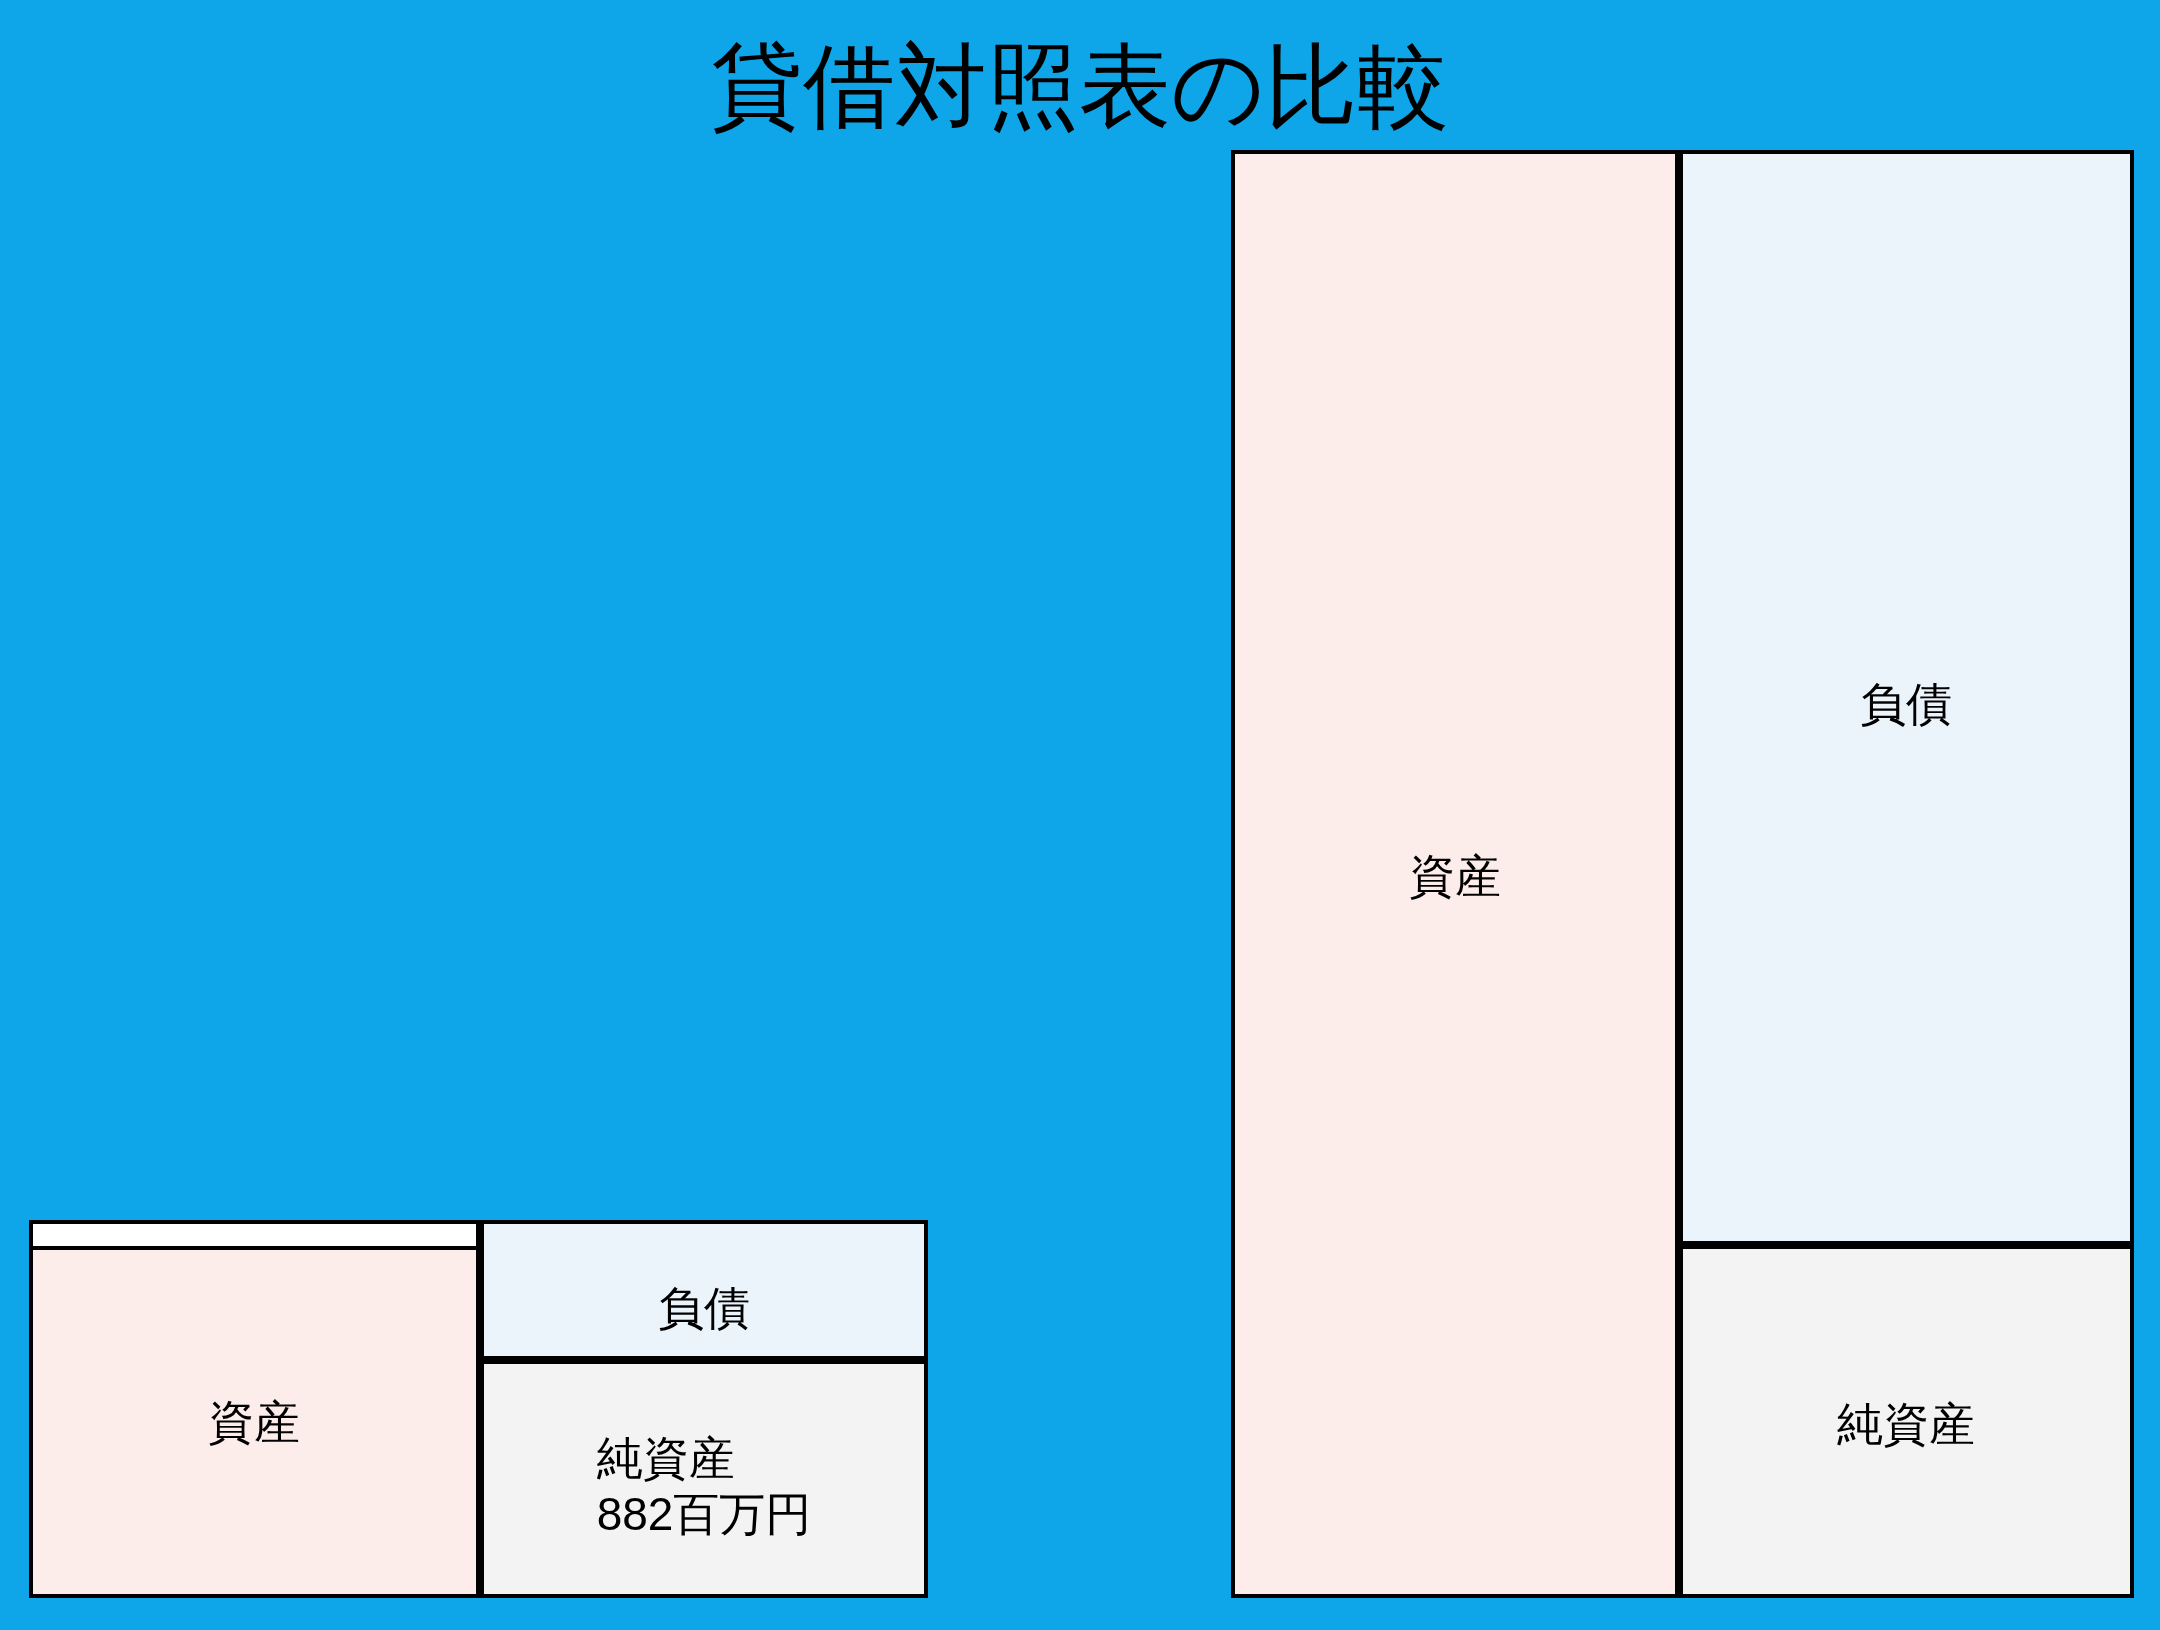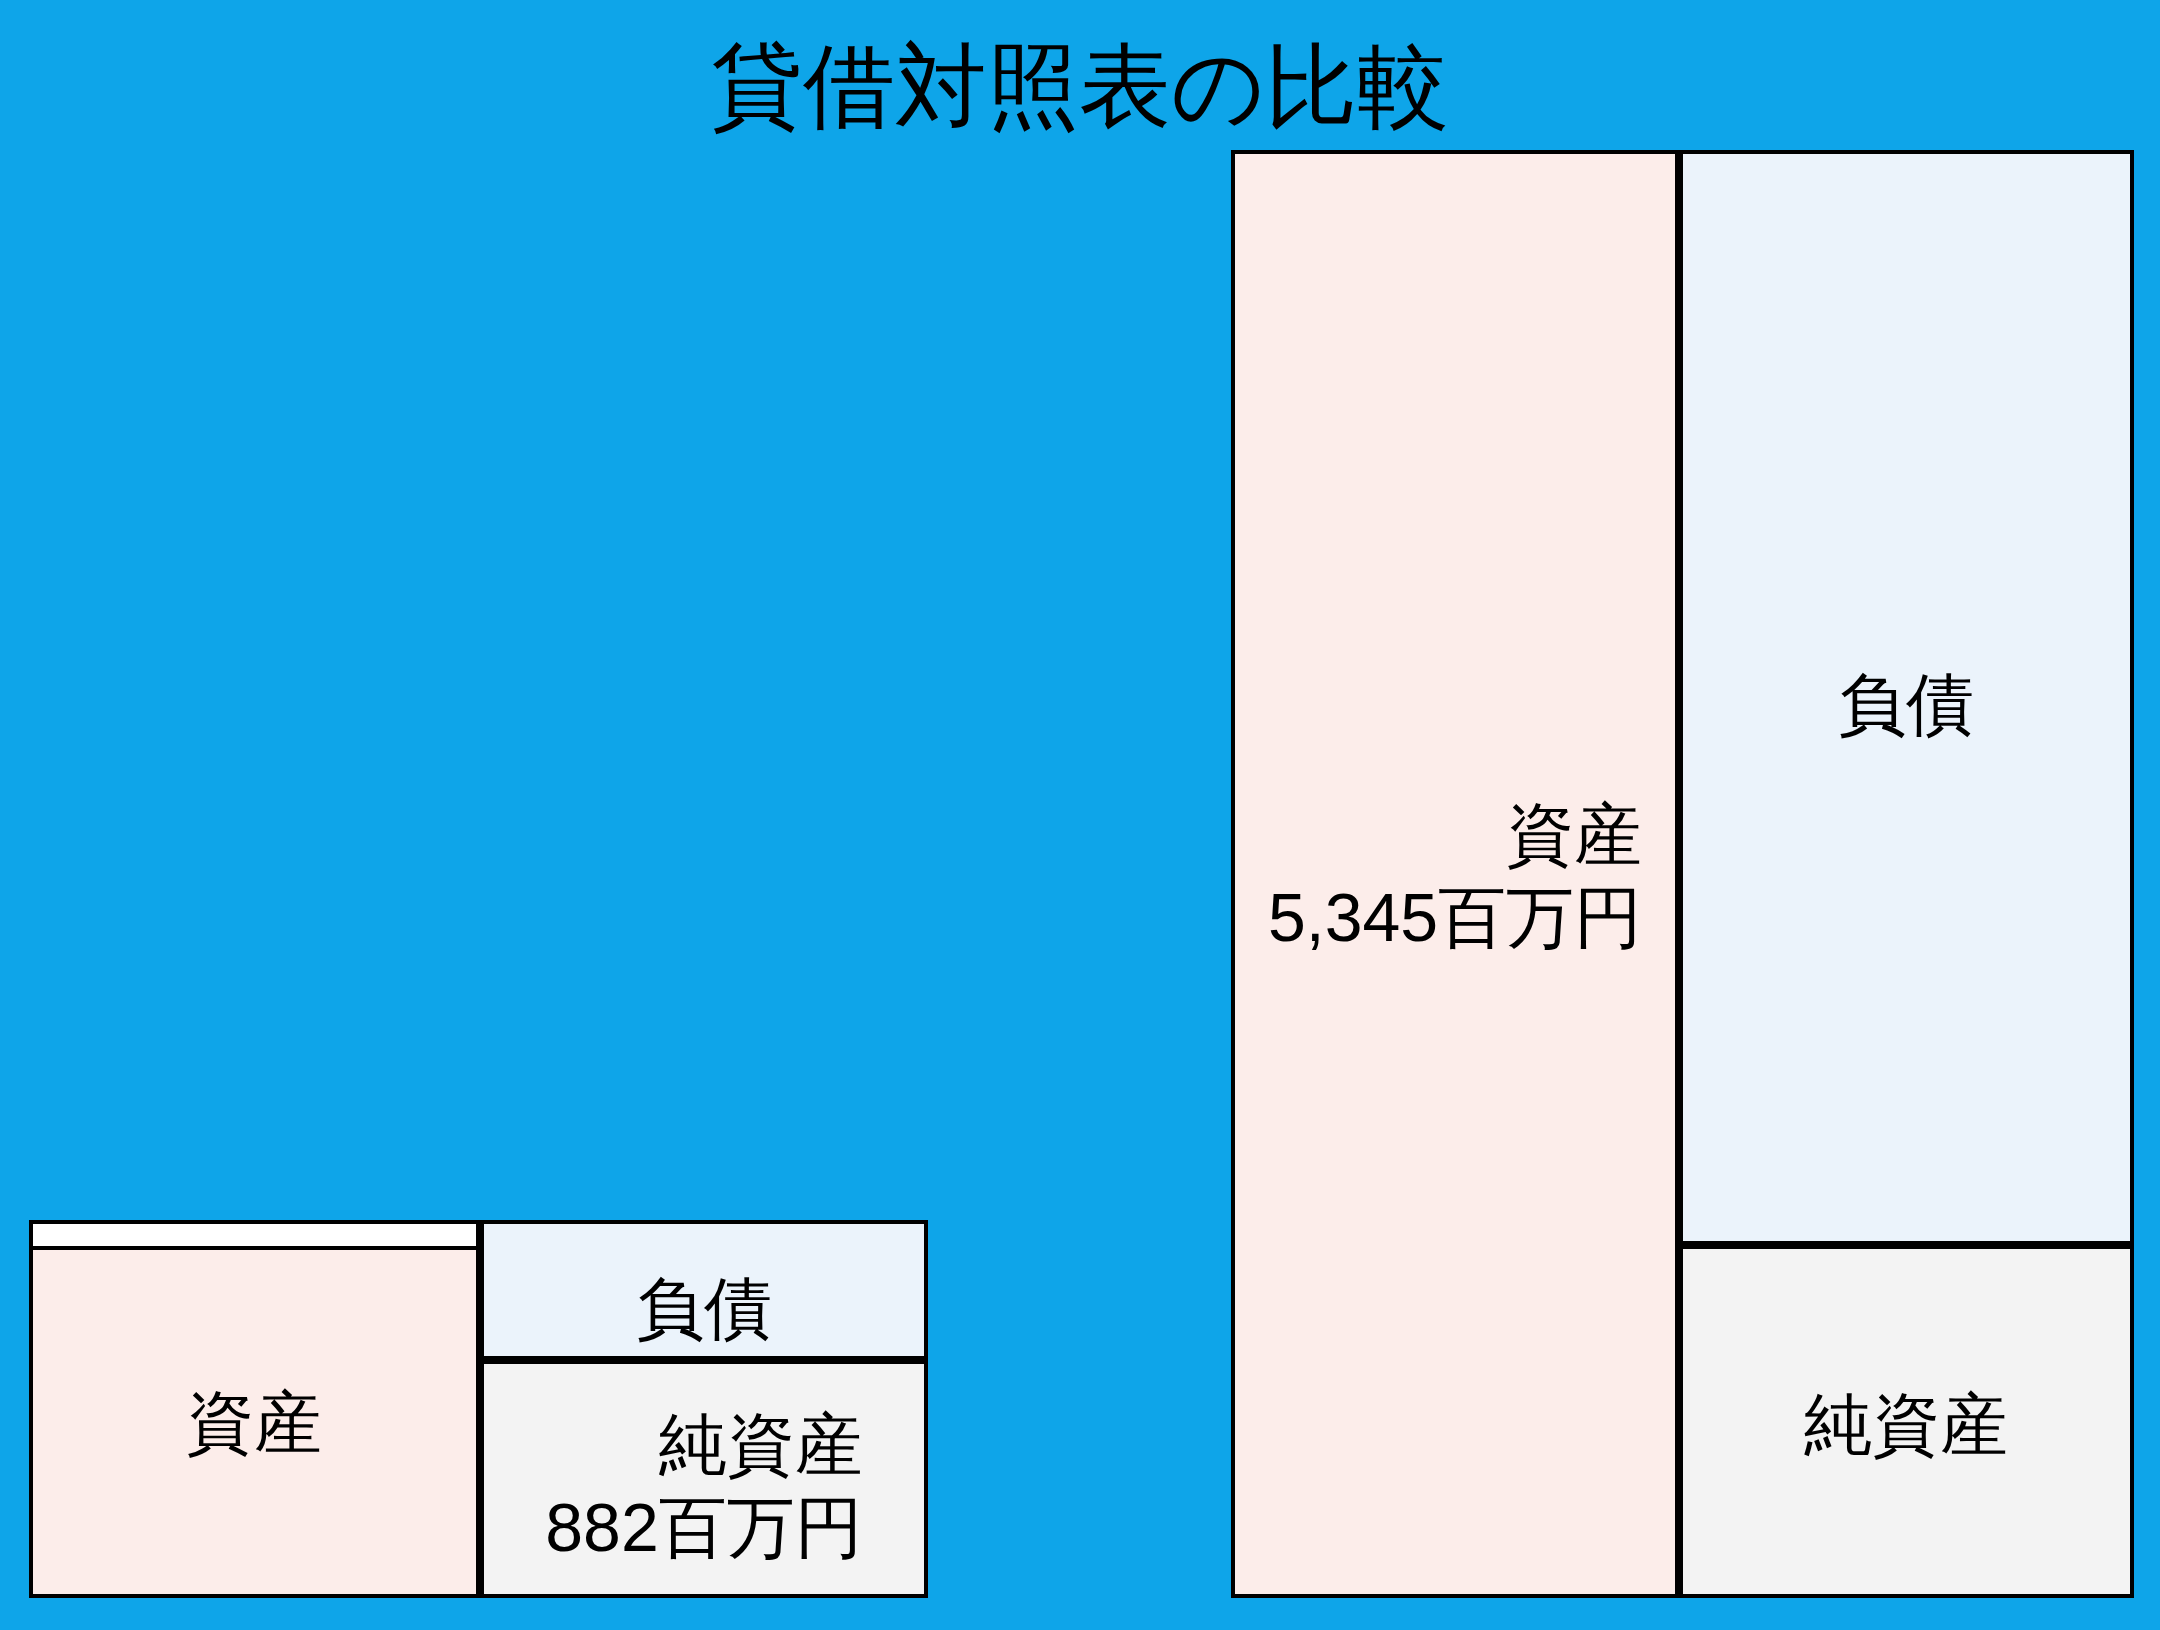--- a/index.html
+++ b/index.html
@@ -31,22 +31,22 @@
     box-sizing: border-box;
     border: 4px solid #000000;
   }
   .fill-assets      { background: #FCEDEA; }
   .fill-liabilities { background: #EBF3FB; }
   .fill-netassets   { background: #F3F3F3; }
   .fill-white       { background: #FFFFFF; }
   .box-label {
     position: absolute;
     transform: translate(-50%, -50%);
-    text-align: right;
-    font-size: 68px;
+    text-align: left;
+    font-size: 46px;
     line-height: 1.22;
     white-space: nowrap;
     z-index: 5;
     color: #000000;
   }
   
   #small-assets-outer { left: 29px;  top: 1220px; width: 451px; height: 378px; z-index: 1; }
   #small-assets       { left: 29px;  top: 1246px; width: 451px; height: 352px; z-index: 2; }
   #small-liabilities  { left: 480px; top: 1220px; width: 448px; height: 140px; z-index: 2; }
   #small-netassets    { left: 480px; top: 1360px; width: 448px; height: 238px; z-index: 1; }
@@ -83,21 +83,20 @@
     <span>純資産</span><br>
     <span>882百万円</span>
   </div>
 
   <div id="large-assets" class="box fill-assets"></div>
   <div id="large-liabilities" class="box fill-liabilities"></div>
   <div id="large-netassets" class="box fill-netassets"></div>
 
   <div id="large-assets-label" class="box-label">
     <span>資産</span><br>
-    <span>5,345百万円</span>
   </div>
   <div id="large-liabilities-label" class="box-label">
     <span>負債</span><br>
   </div>
   <div id="large-netassets-label" class="box-label">
     <span>純資産</span><br>
   </div>
 
 </div>
 

